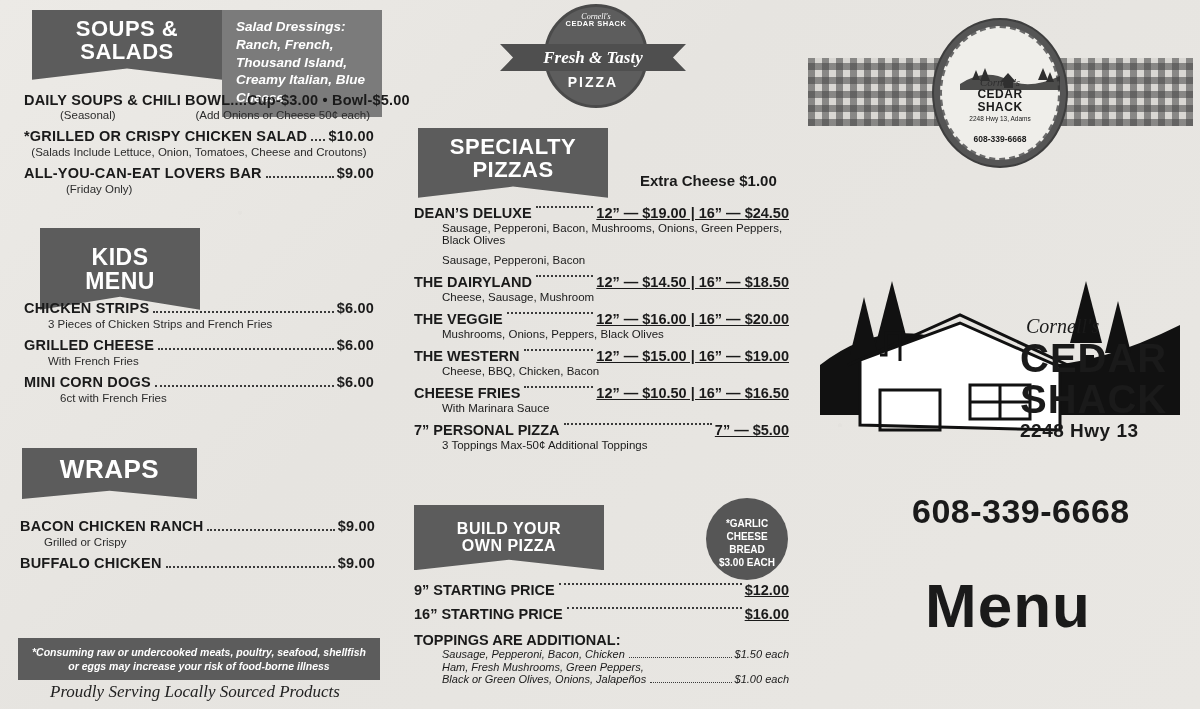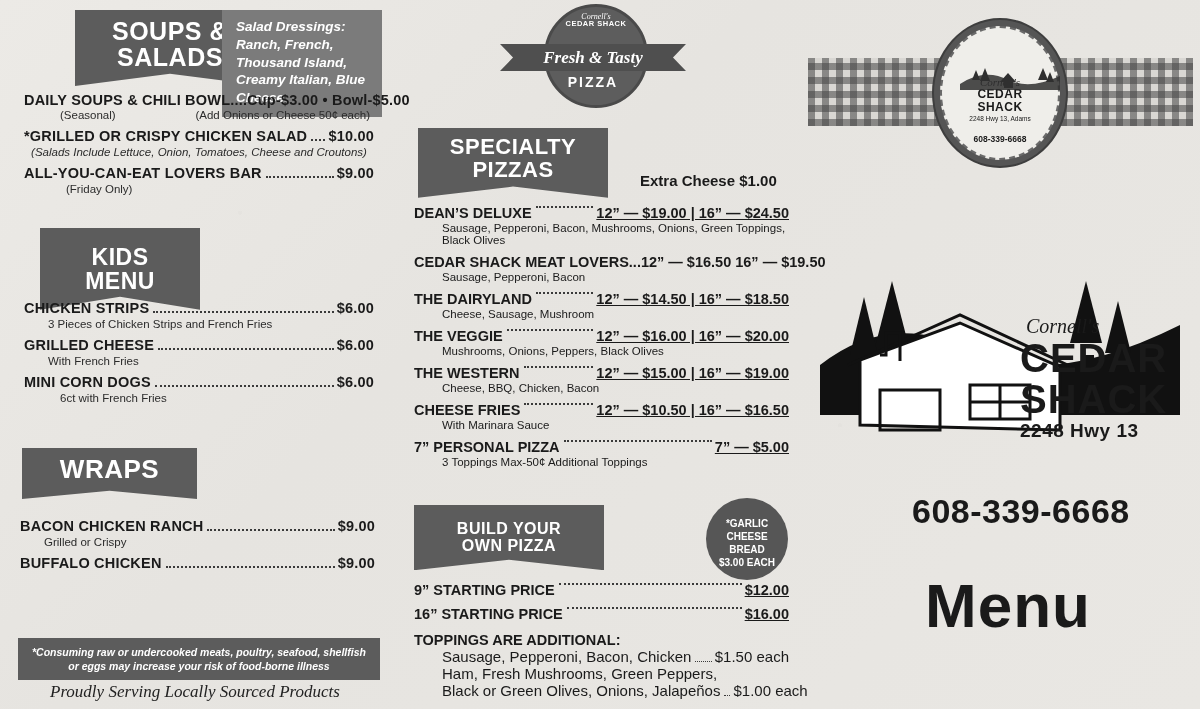--- a/index.html
+++ b/index.html
@@ -55,24 +55,24 @@
     min-width: 8px;
     height: 1px;
   }
   .row .pr { flex: 0 0 auto; }
   .sub {
     font-size: 11.5px;
     font-weight: normal;
     color: #2b2b2b;
     margin: 1px 0 7px 24px;
   }
-  .sub.c { text-align: center; margin-left: 0; font-style: italic; }
+  .sub.c { text-align: center; margin-left: 0; }
 
   
-  #soups-banner { left: 32px; top: 10px; width: 190px; font-size: 25px; margin-left: 43px; }
+  #soups-banner { left: 32px; top: 10px; width: 190px; font-size: 22px; }
   #dressings-box {
     position: absolute;
     left: 222px; top: 10px; width: 160px;
     background: #7b7b7b; color: #fff;
     font-size: 13.5px; font-weight: bold; line-height: 1.32;
     padding: 8px 8px 10px 14px;
     box-sizing: border-box;
     font-style: italic;
   }
   #soups-text { left: 24px; top: 92px; width: 350px; }
@@ -143,21 +143,21 @@
   #garlic-circle {
     position: absolute; left: 706px; top: 498px; width: 82px; height: 82px;
     border-radius: 50%; background: #565656; color: #fff;
     text-align: center; font-size: 10px; font-weight: bold; line-height: 1.3;
     padding-top: 19px; box-sizing: border-box;
   }
   #build-text { left: 414px; top: 582px; width: 375px; }
   #toppings-head { font-size: 14.5px; font-weight: bold; margin-top: 10px; }
   .topline {
     display: flex; align-items: baseline;
-    font-size: 15px; margin-left: 28px; white-space: nowrap;
+    font-size: 11px; margin-left: 28px; white-space: nowrap; font-style: italic;
   }
   .topline .dots {
     flex: 1 1 auto; border-bottom: 1.5px dotted #3a3a3a;
     margin: 0 3px 3px 4px; min-width: 6px; height: 1px;
   }
 
   
   #plaid {
     position: absolute; left: 808px; top: 58px; width: 385px; height: 68px;
     background:
@@ -311,25 +311,22 @@
   </div>
 
   <div id="extra-cheese">Extra Cheese $1.00</div>
 
   <div class="sect-text" id="pizza-list">
     <div class="pzrow">
       <span class="nm">DEAN’S DELUXE</span>
       <span class="dots"></span>
       <span class="pr">12” — $19.00  |  16” — $24.50</span>
     </div>
-    <div class="pzsub">Sausage, Pepperoni, Bacon, Mushrooms, Onions, Green Toppings, Black Olives</div>
-
-    <div class="pzrow">
-      <span class="nm">CEDAR SHACK MEAT LOVERS...12” — $16.50  16” —  $19.50</span>
-    </div>
+    <div class="pzsub">Sausage, Pepperoni, Bacon, Mushrooms, Onions, Green Peppers, Black Olives</div>
+
     <div class="pzsub">Sausage, Pepperoni, Bacon</div>
 
     <div class="pzrow">
       <span class="nm">THE DAIRYLAND</span>
       <span class="dots"></span>
       <span class="pr">12” — $14.50  |  16” — $18.50</span>
     </div>
     <div class="pzsub">Cheese, Sausage, Mushroom</div>
 
     <div class="pzrow">

